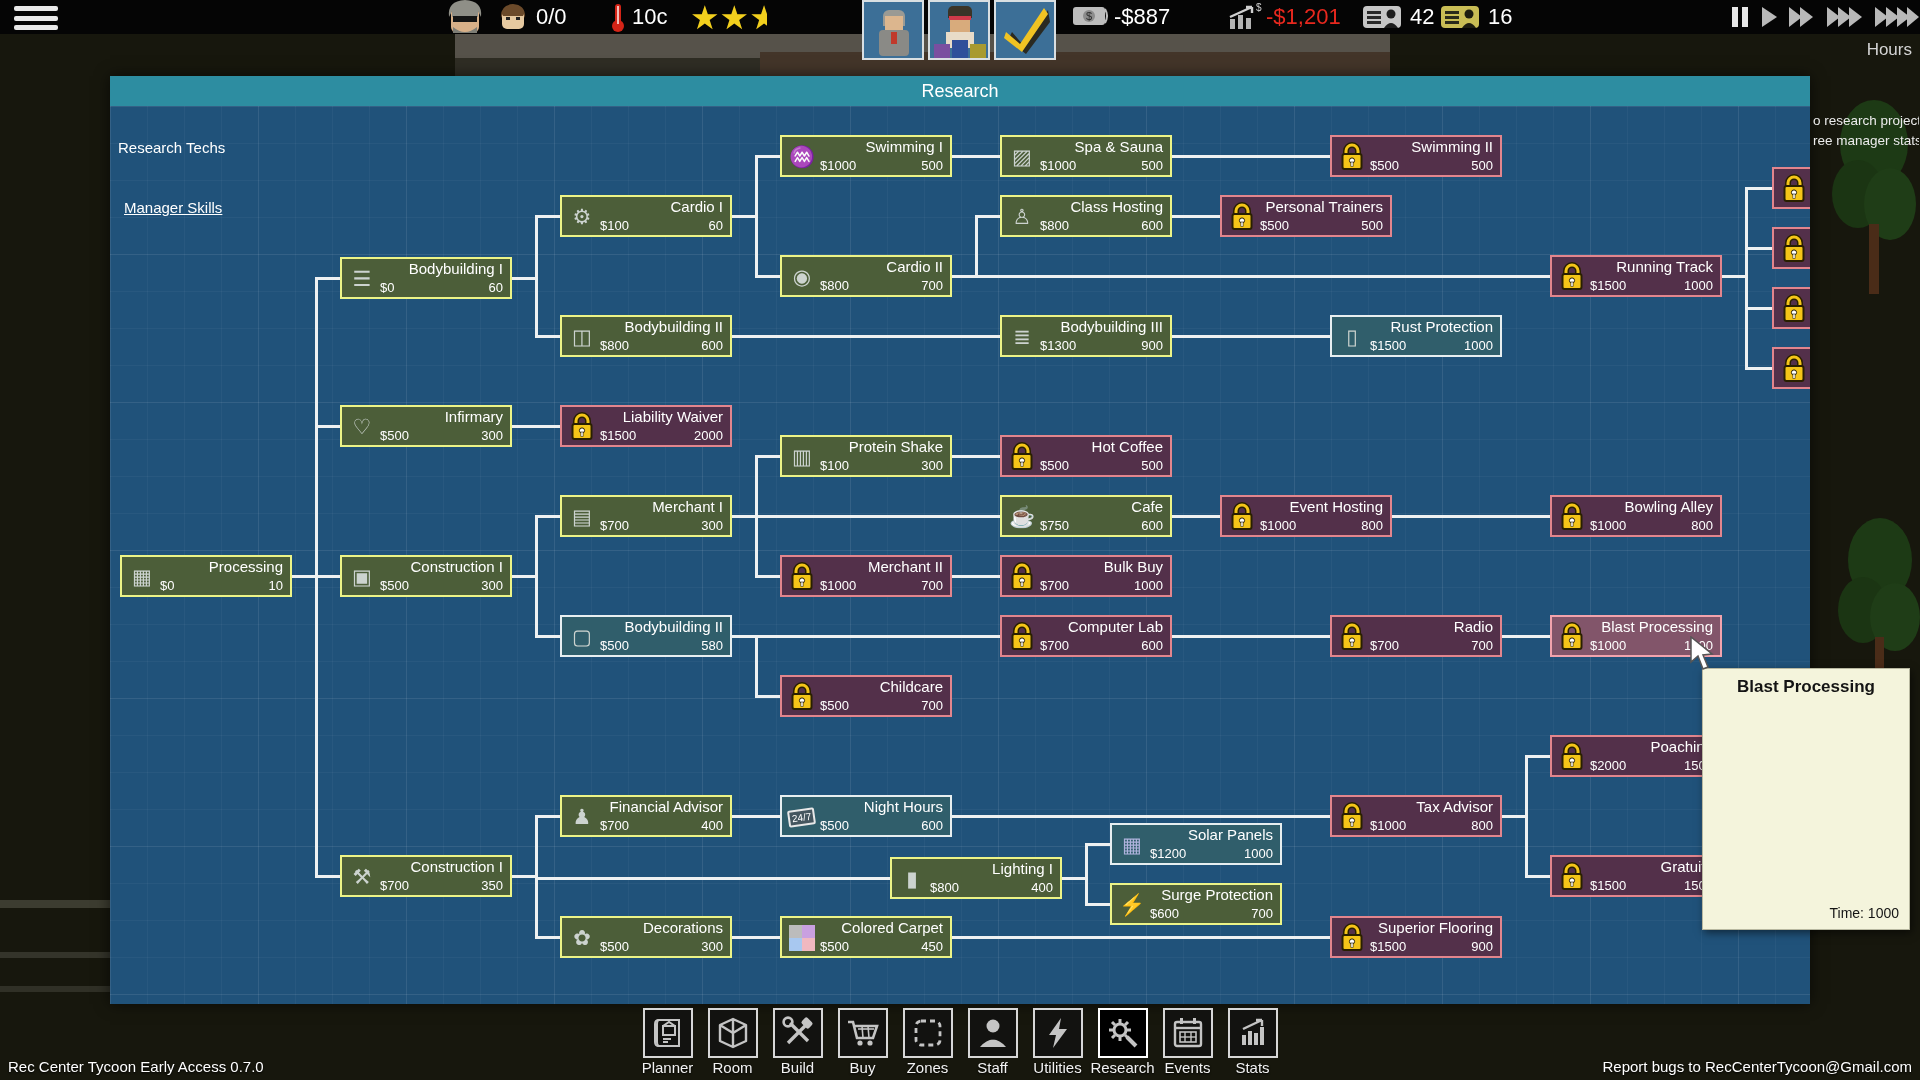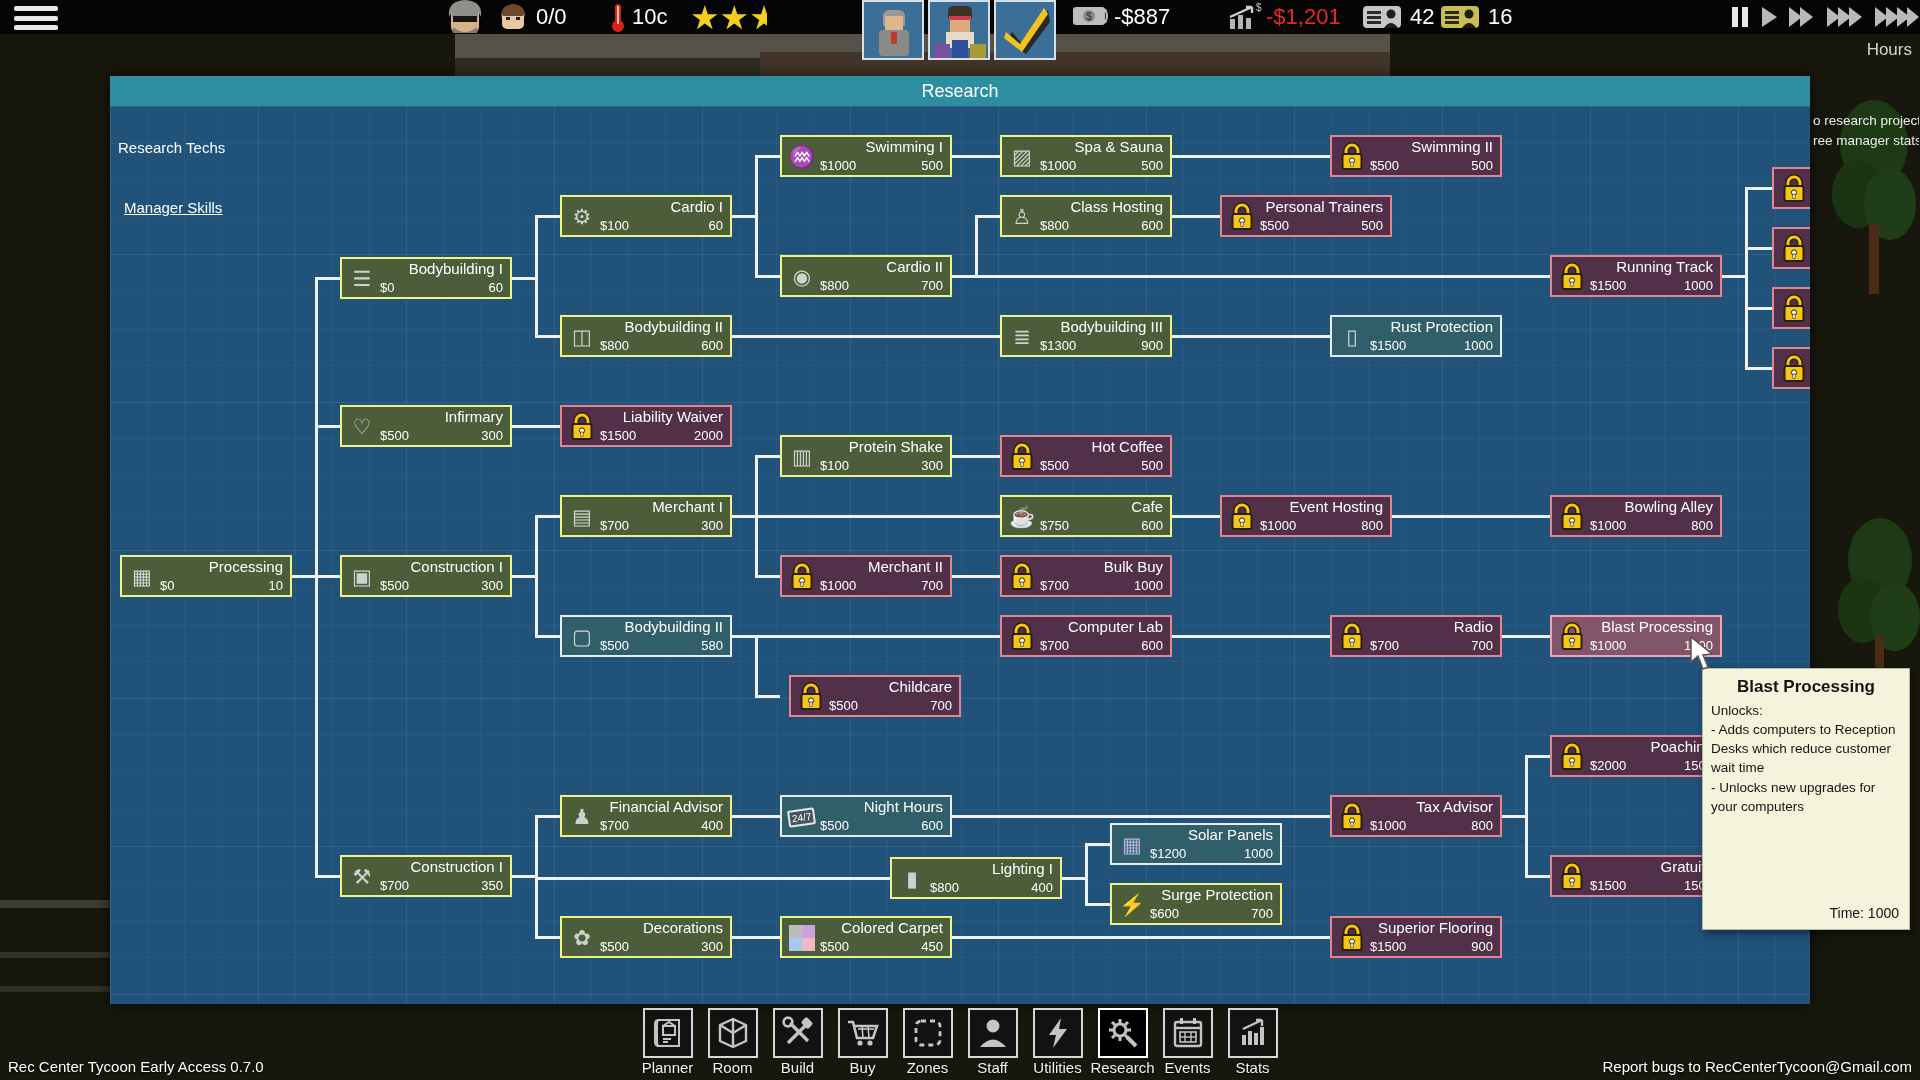--- a/index.html
+++ b/index.html
@@ -486,21 +486,21 @@
                 <path d="M6 14 V9 a6 6 0 0 1 12 0 V14" fill="none" stroke="#f5c518" stroke-width="3"></path>
                 <rect x="2.5" y="12" width="19" height="15" rx="2" fill="#f5c518" stroke="#2a2000" stroke-width="2"></rect>
                 <circle cx="12" cy="18.5" r="2.6" fill="#fff" stroke="#2a2000" stroke-width="1"></circle>
                 <rect x="10.9" y="20" width="2.2" height="4.5" fill="#fff" stroke="#2a2000" stroke-width=".6"></rect>
               </svg>
             </span>
     <span class="ntitle">Merchant II</span>
     <span class="ncost">$1000</span>
     <span class="npts">700</span>
           </div>
-          <div class="node locked" style="left: 670px; top: 569px; margin-left: 9px;">
+          <div class="node locked" style="left: 670px; top: 569px;">
             <span class="nicon">
               <svg width="24" height="30" viewBox="0 0 24 30">
                 <path d="M6 14 V9 a6 6 0 0 1 12 0 V14" fill="none" stroke="#2a2000" stroke-width="6"></path>
                 <path d="M6 14 V9 a6 6 0 0 1 12 0 V14" fill="none" stroke="#f5c518" stroke-width="3"></path>
                 <rect x="2.5" y="12" width="19" height="15" rx="2" fill="#f5c518" stroke="#2a2000" stroke-width="2"></rect>
                 <circle cx="12" cy="18.5" r="2.6" fill="#fff" stroke="#2a2000" stroke-width="1"></circle>
                 <rect x="10.9" y="20" width="2.2" height="4.5" fill="#fff" stroke="#2a2000" stroke-width=".6"></rect>
               </svg>
             </span>
     <span class="ntitle">Childcare</span>
@@ -846,25 +846,20 @@
           </div>
         </div>
     </div>
   </div>
 
   <div class="side-note" style="top:113px;">o research project</div>
   <div class="side-note" style="top:133px;">ree manager stats</div>
 
   <div id="tooltip">
     <div class="tt-title">Blast Processing</div>
-    <div class="tt-body">
-        <div>Unlocks:</div>
-        <div>- Adds computers to Reception Desks which reduce customer wait time</div>
-        <div>- Unlocks new upgrades for your computers</div>
-      </div>
     <div class="tt-time">Time: 1000</div>
   </div>
   <svg id="cursor" width="30" height="36" viewBox="0 0 30 36">
       <path d="M3 1 L3 26 L10 20 L15 33 L20 31 L15 19 L24 18 Z" fill="#fff" stroke="#555" stroke-width="1.5"></path>
     </svg>
 
   <div id="toolbar">
       <div class="tool">
         <div class="tbox">
           <span>

